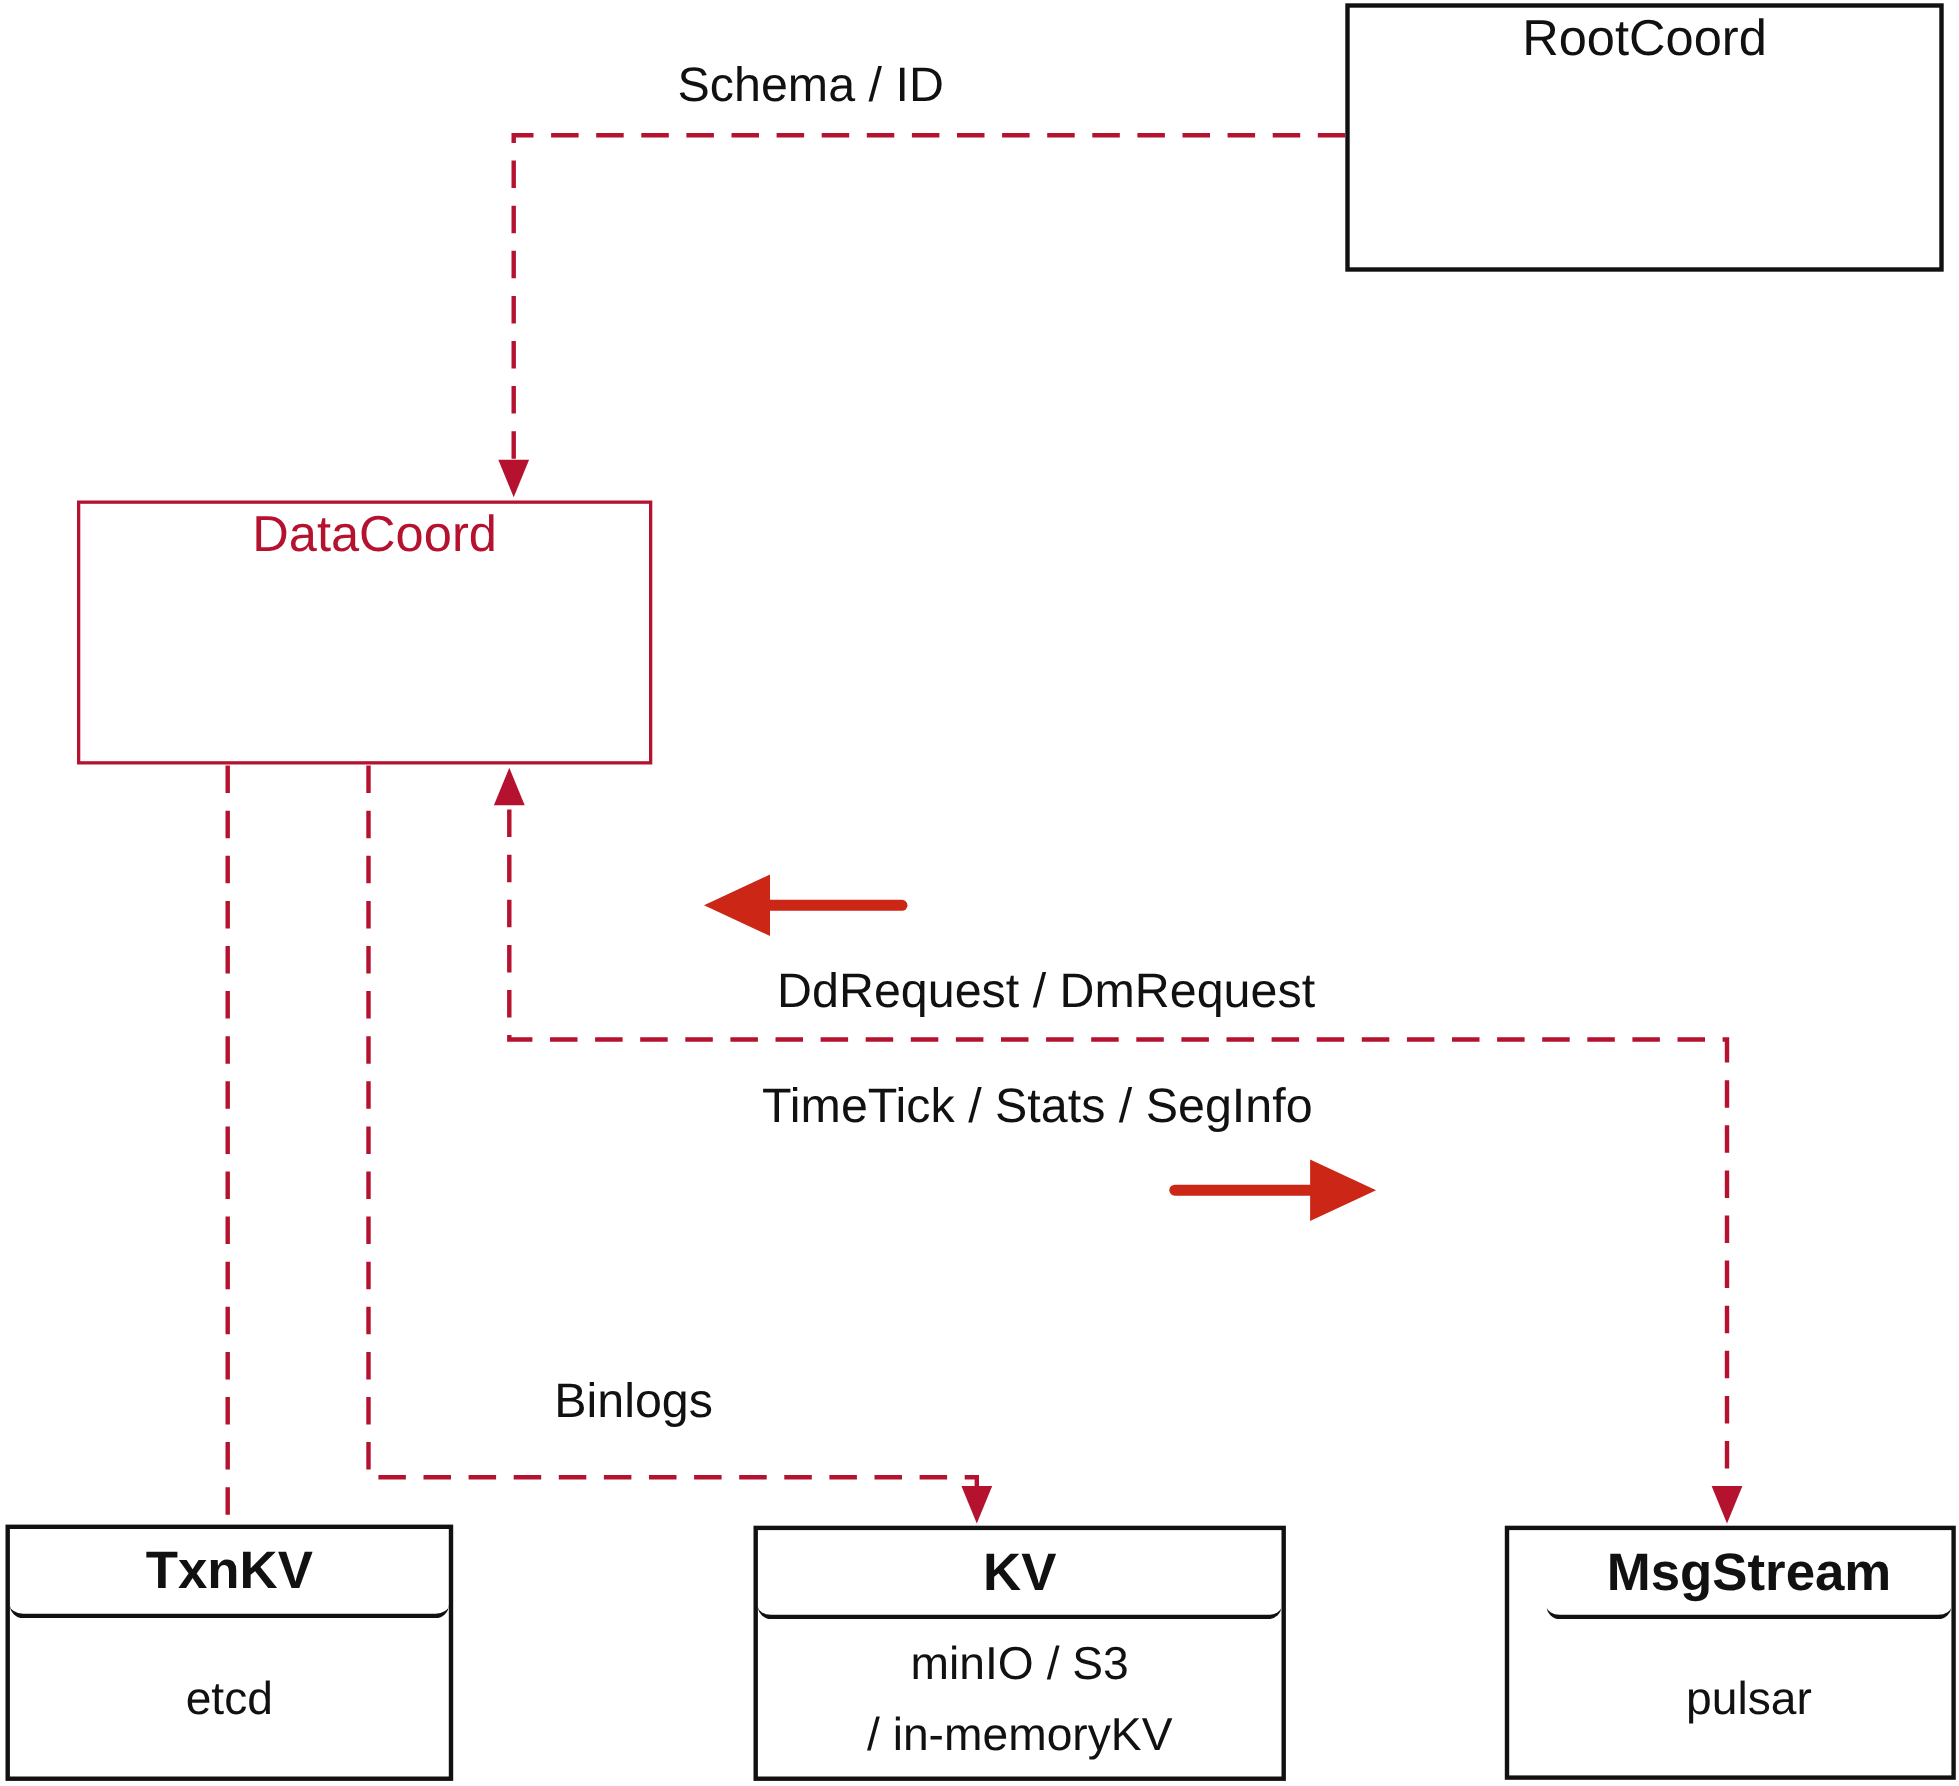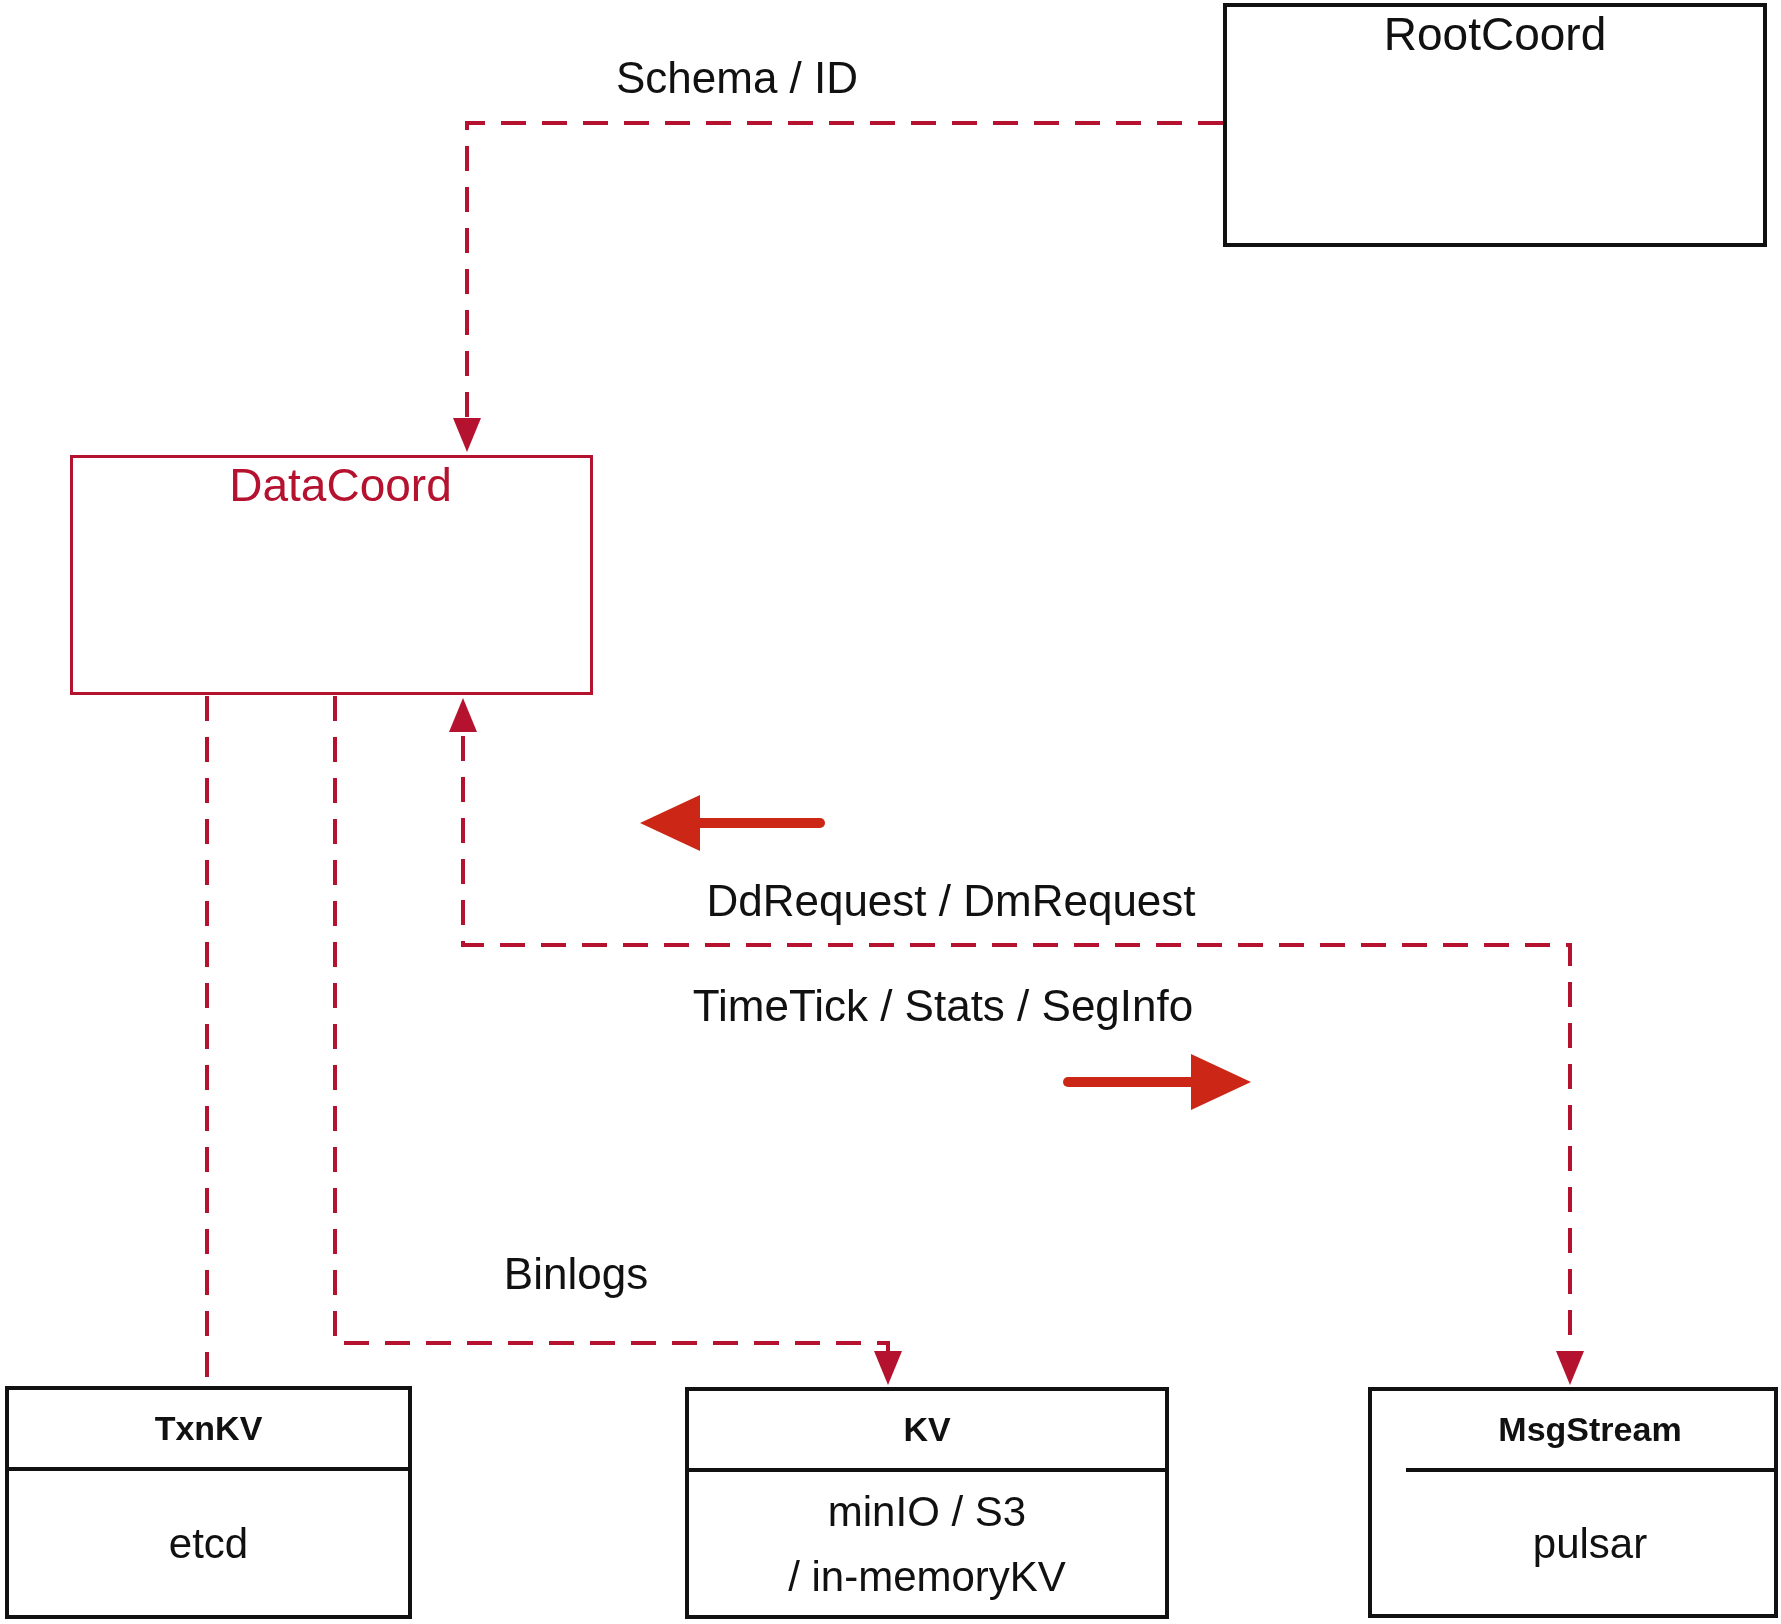--- a/index.html
+++ b/index.html
@@ -70,23 +70,24 @@
     border: 4px solid var(--node_border_black);
     display: flex;
     flex-direction: column;
   }
   .node-table .table-header {
     height: 81px;
     border-bottom: 4px solid var(--node_border_black);
     display: flex;
     align-items: center;
     justify-content: center;
-    font-size: 34px;
+    font-size: 48px;
     font-weight: bold;
     color: var(--text_black);
+    border-radius: 12px;
   }
   .node-table .table-body {
     flex: 1;
     display: flex;
     flex-direction: column;
     align-items: center;
     justify-content: center;
     font-size: 42px;
     color: var(--text_black);
     line-height: 65px;

